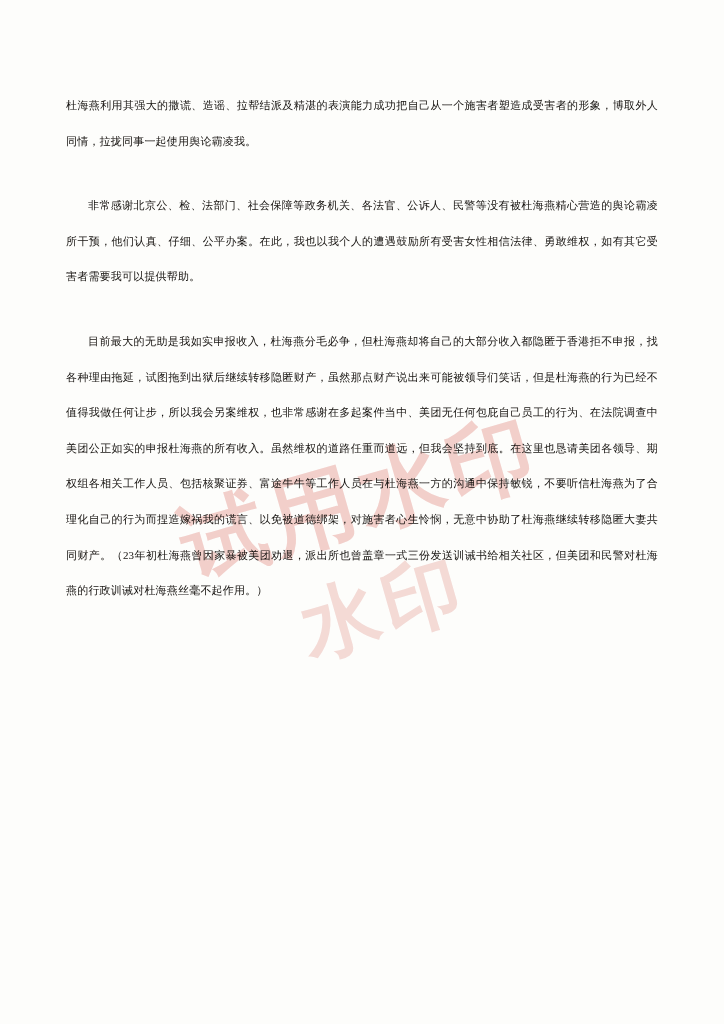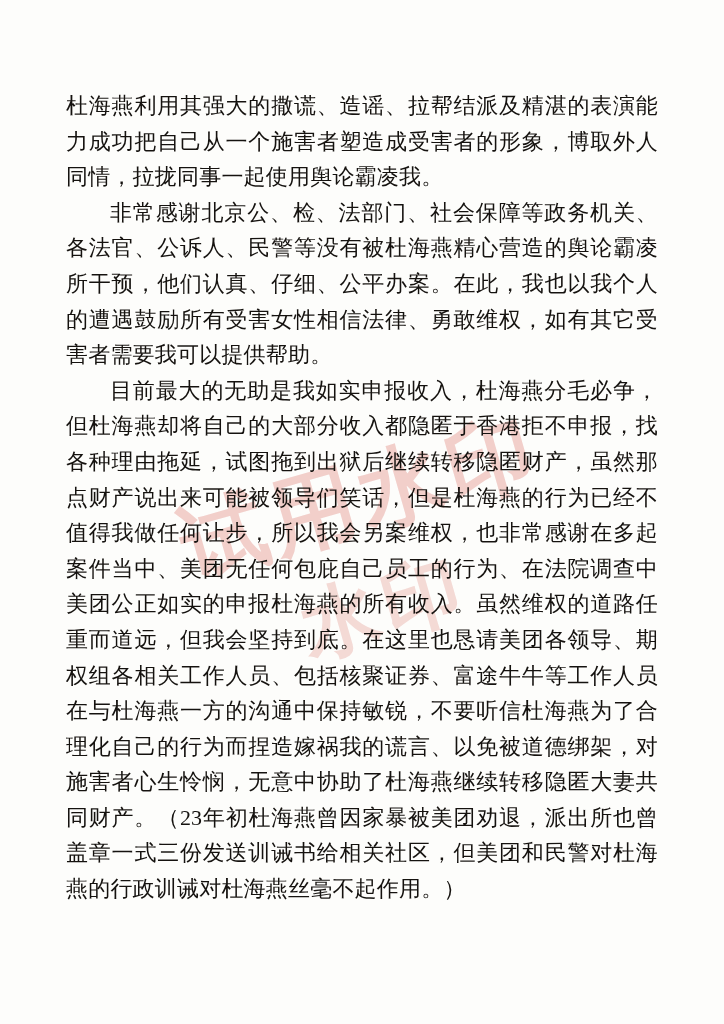--- a/index.html
+++ b/index.html
@@ -18,32 +18,33 @@
     position: relative;
     width: 724px;
     height: 1024px;
     background: #fdfdfb;
     box-sizing: border-box;
     padding: 88px 66px 40px 66px;
   }
   .doc-body {
     position: relative;
     z-index: 2;
-    font-size: 22px;
+    font-size: 11px;
     line-height: 35.6px;
     text-align: justify;
     text-justify: inter-ideograph;
     letter-spacing: 0.2px;
     color: #15120f;
   }
   .para {
     margin: 0 0 0 0;
   }
   .para.indent {
     text-indent: 2em;
+    margin-top: 29px;
   }
   
   .watermark {
     position: absolute;
     z-index: 1;
     left: 0;
     top: 0;
     width: 724px;
     height: 1024px;
     pointer-events: none;

